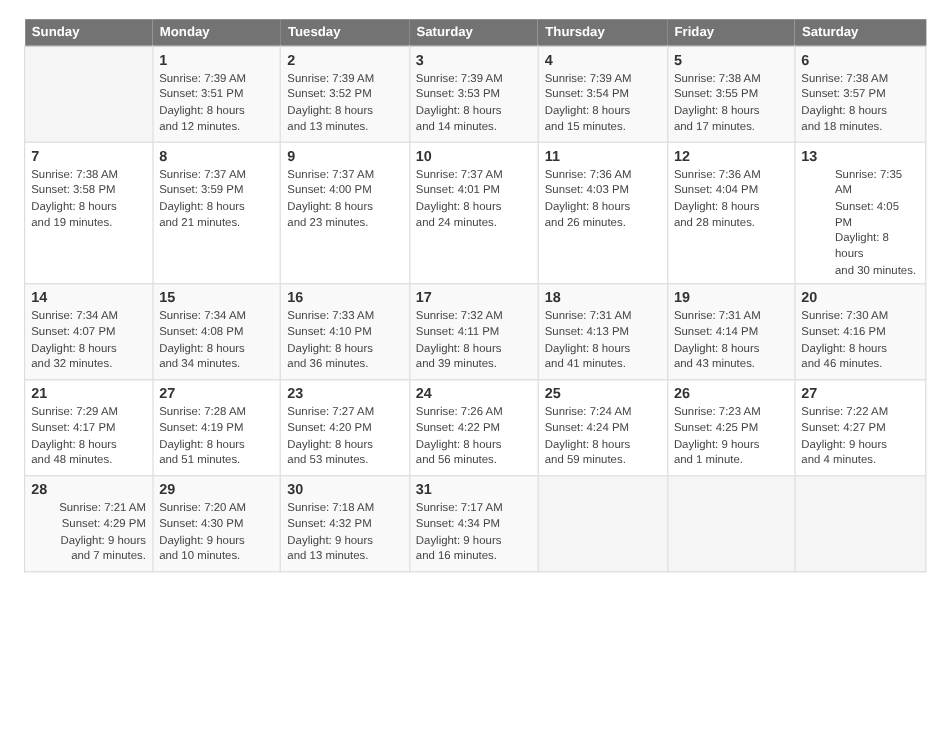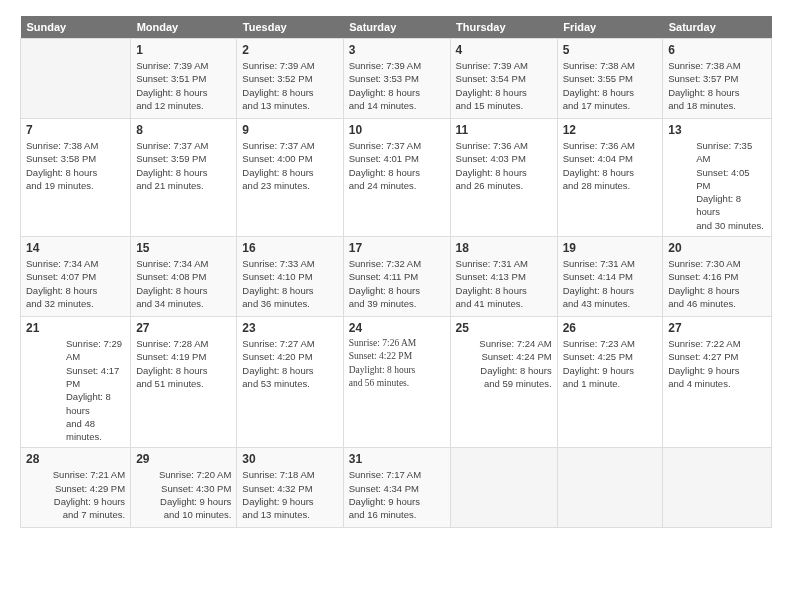--- a/index.html
+++ b/index.html
@@ -258,49 +258,49 @@
             <span class="day-number">20</span>
             <div class="day-info" style="white-space: pre-line;">Sunrise: 7:30 AM
 Sunset: 4:16 PM
 Daylight: 8 hours
 and 46 minutes.</div>
           </td>
         </tr>
         <tr>
           <td>
             <span class="day-number">21</span>
-            <div class="day-info" style="white-space: pre-line; margin-left: 40px;">Sunrise: 7:29 AM
+            <div class="day-info" style="white-space: pre-line;">Sunrise: 7:29 AM
 Sunset: 4:17 PM
 Daylight: 8 hours
 and 48 minutes.</div>
           </td>
           <td>
             <span class="day-number">27</span>
             <div class="day-info" style="white-space: pre-line;">Sunrise: 7:28 AM
 Sunset: 4:19 PM
 Daylight: 8 hours
 and 51 minutes.</div>
           </td>
           <td>
             <span class="day-number">23</span>
             <div class="day-info" style="white-space: pre-line;">Sunrise: 7:27 AM
 Sunset: 4:20 PM
 Daylight: 8 hours
 and 53 minutes.</div>
           </td>
           <td>
             <span class="day-number">24</span>
-            <div class="day-info" style="white-space: pre-line; font-family: Liberation Serif, serif;">Sunrise: 7:26 AM
+            <div class="day-info" style="white-space: pre-line;">Sunrise: 7:26 AM
 Sunset: 4:22 PM
 Daylight: 8 hours
 and 56 minutes.</div>
           </td>
           <td>
             <span class="day-number">25</span>
-            <div class="day-info" style="white-space: pre-line; text-align: right;">Sunrise: 7:24 AM
+            <div class="day-info" style="white-space: pre-line;">Sunrise: 7:24 AM
 Sunset: 4:24 PM
 Daylight: 8 hours
 and 59 minutes.</div>
           </td>
           <td>
             <span class="day-number">26</span>
             <div class="day-info" style="white-space: pre-line;">Sunrise: 7:23 AM
 Sunset: 4:25 PM
 Daylight: 9 hours
 and 1 minute.</div>
@@ -316,21 +316,21 @@
         <tr>
           <td>
             <span class="day-number">28</span>
             <div class="day-info" style="white-space: pre-line; text-align: right;">Sunrise: 7:21 AM
 Sunset: 4:29 PM
 Daylight: 9 hours
 and 7 minutes.</div>
           </td>
           <td>
             <span class="day-number">29</span>
-            <div class="day-info" style="white-space: pre-line; text-align: right;">Sunrise: 7:20 AM
+            <div class="day-info" style="white-space: pre-line;">Sunrise: 7:20 AM
 Sunset: 4:30 PM
 Daylight: 9 hours
 and 10 minutes.</div>
           </td>
           <td>
             <span class="day-number">30</span>
             <div class="day-info" style="white-space: pre-line;">Sunrise: 7:18 AM
 Sunset: 4:32 PM
 Daylight: 9 hours
 and 13 minutes.</div>

